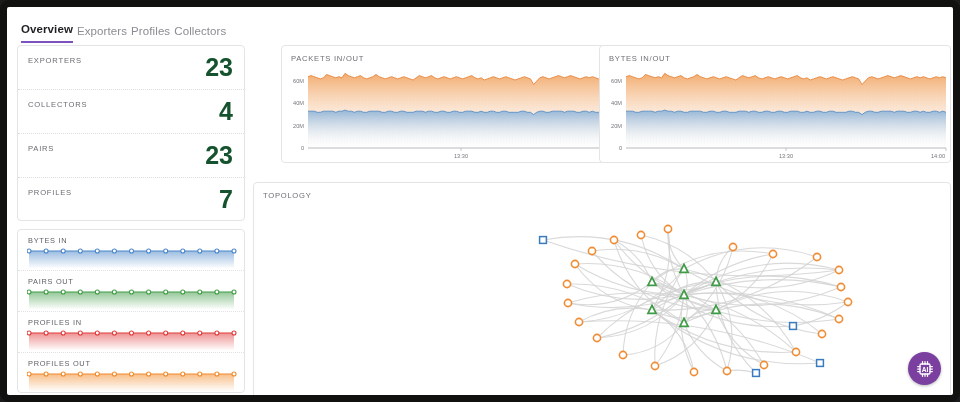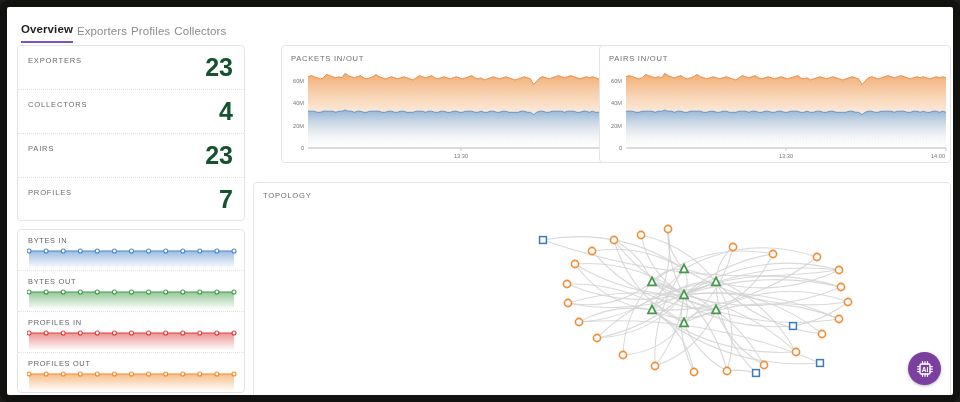--- a/index.html
+++ b/index.html
@@ -156,21 +156,21 @@
               <circle cx="104.5" cy="8.0" r="2" fill="#fff" stroke="#4a86c8" stroke-width="1.1"></circle>
               <circle cx="121.6" cy="8.0" r="2" fill="#fff" stroke="#4a86c8" stroke-width="1.1"></circle>
               <circle cx="138.7" cy="8.0" r="2" fill="#fff" stroke="#4a86c8" stroke-width="1.1"></circle>
               <circle cx="155.8" cy="8.0" r="2" fill="#fff" stroke="#4a86c8" stroke-width="1.1"></circle>
               <circle cx="172.8" cy="8.0" r="2" fill="#fff" stroke="#4a86c8" stroke-width="1.1"></circle>
               <circle cx="189.9" cy="8.0" r="2" fill="#fff" stroke="#4a86c8" stroke-width="1.1"></circle>
               <circle cx="207.0" cy="8.0" r="2" fill="#fff" stroke="#4a86c8" stroke-width="1.1"></circle>
             </svg></div>
       </div>
       <div class="spark-row">
-        <div class="spark-label">BYTES OUT</div>
+        <div class="spark-label">PAIRS OUT</div>
         <div class="spark-svg"><svg width="211" height="25">
               <defs>
                 <linearGradient id="sg1" x1="0" y1="0" x2="0" y2="1">
                   <stop offset="0%" stop-color="#3f9b46" stop-opacity=".55"></stop>
                   <stop offset="100%" stop-color="#3f9b46" stop-opacity=".02"></stop>
                 </linearGradient>
               </defs>
               <path d="M2.0 8.0 L19.1 8.0 L36.2 8.0 L53.3 8.0 L70.3 8.0 L87.4 8.0 L104.5 8.0 L121.6 8.0 L138.7 8.0 L155.8 8.0 L172.8 8.0 L189.9 8.0 L207.0 8.0 L207.0 25 L2 25 Z" fill="url(#sg1)" stroke="none"></path>
               <path d="M2.0 8.0 L19.1 8.0 L36.2 8.0 L53.3 8.0 L70.3 8.0 L87.4 8.0 L104.5 8.0 L121.6 8.0 L138.7 8.0 L155.8 8.0 L172.8 8.0 L189.9 8.0 L207.0 8.0 " fill="none" stroke="#3f9b46" stroke-width="1.1"></path>
               <circle cx="2.0" cy="8.0" r="2" fill="#fff" stroke="#3f9b46" stroke-width="1.1"></circle>
@@ -299,21 +299,21 @@
             <text x="22" y="41.42857142857143" text-anchor="end" class="ytick">40M</text>
             <text x="22" y="19.142857142857153" text-anchor="end" class="ytick">60M</text>
             <line x1="179" y1="84" x2="179" y2="87" stroke="#b9b9bd" stroke-width="0.8"></line>
             <text x="179" y="94" text-anchor="middle" class="xtick">13:30</text>
             <line x1="332" y1="84" x2="332" y2="87" stroke="#b9b9bd" stroke-width="0.8"></line>
             <text x="331" y="94" text-anchor="end" class="xtick">14:00</text>
           </svg></div>
     </div>
 
     <div class="card" id="bytes">
-      <div class="card-title">PAIRS IN/OUT</div>
+      <div class="card-title">BYTES IN/OUT</div>
       <div class="chart-svg"><svg width="352" height="100">
             <defs>
               <linearGradient id="g10" x1="0" y1="0" x2="0" y2="1">
                 <stop offset="0%" stop-color="#f2a868" stop-opacity=".95"></stop>
                 <stop offset="100%" stop-color="#ffffff" stop-opacity=".15"></stop>
               </linearGradient>
               <linearGradient id="g11" x1="0" y1="0" x2="0" y2="1">
                 <stop offset="0%" stop-color="#8fb4d8" stop-opacity=".95"></stop>
                 <stop offset="100%" stop-color="#ffffff" stop-opacity=".15"></stop>
               </linearGradient>

